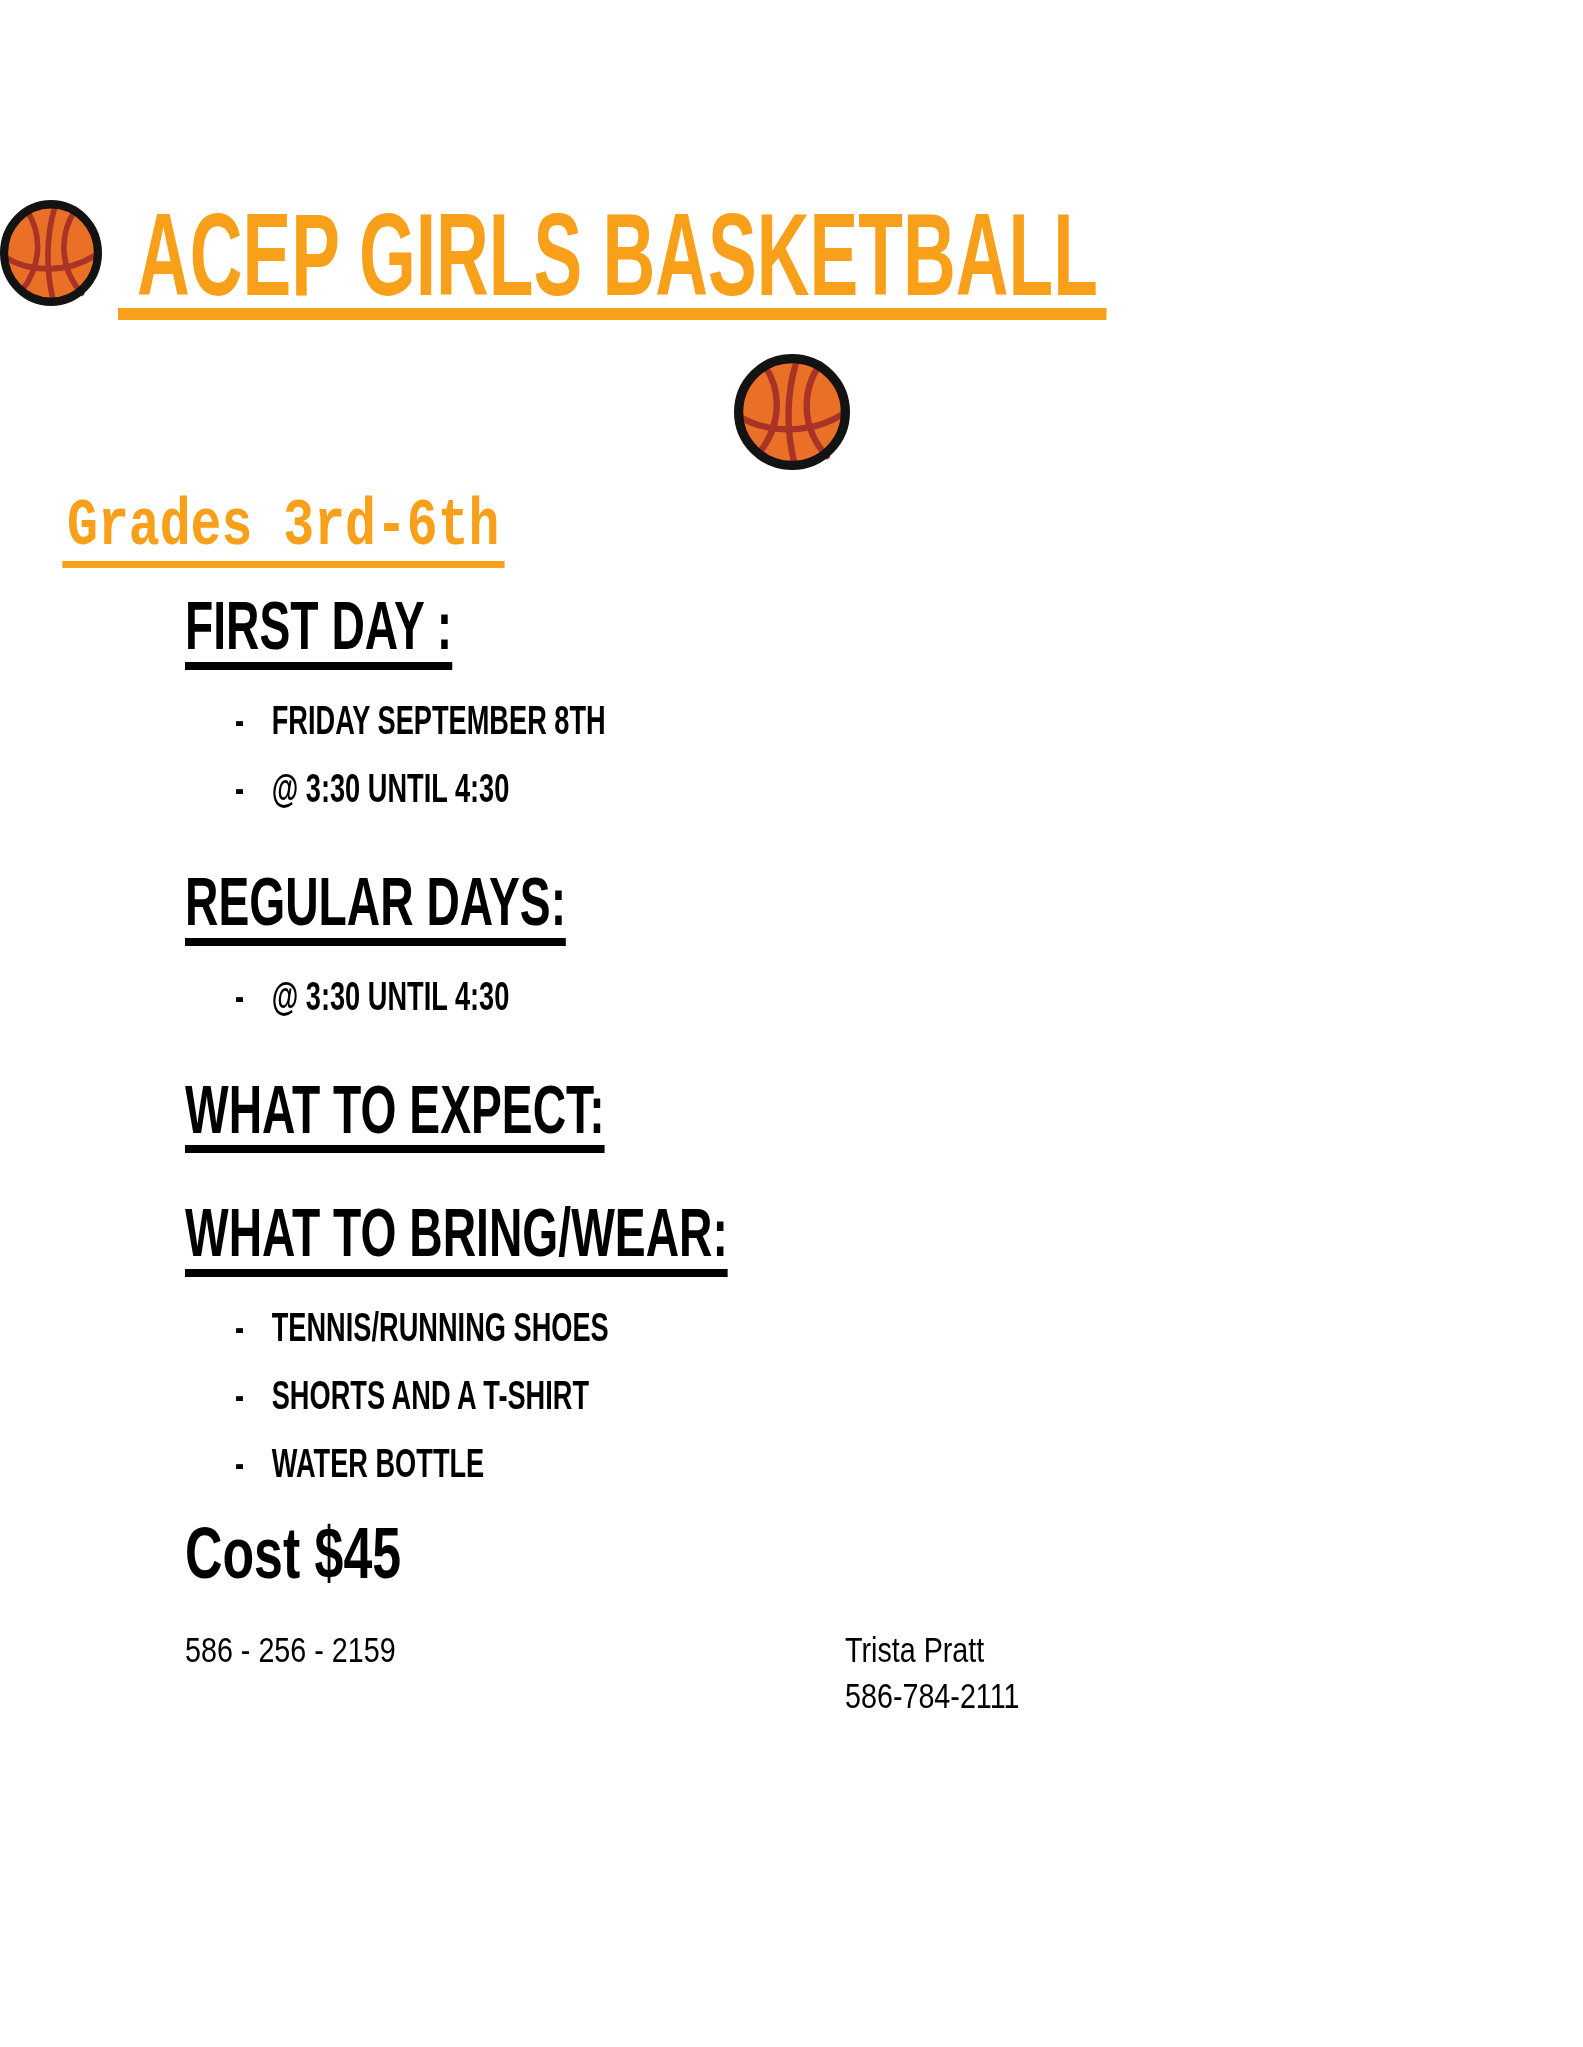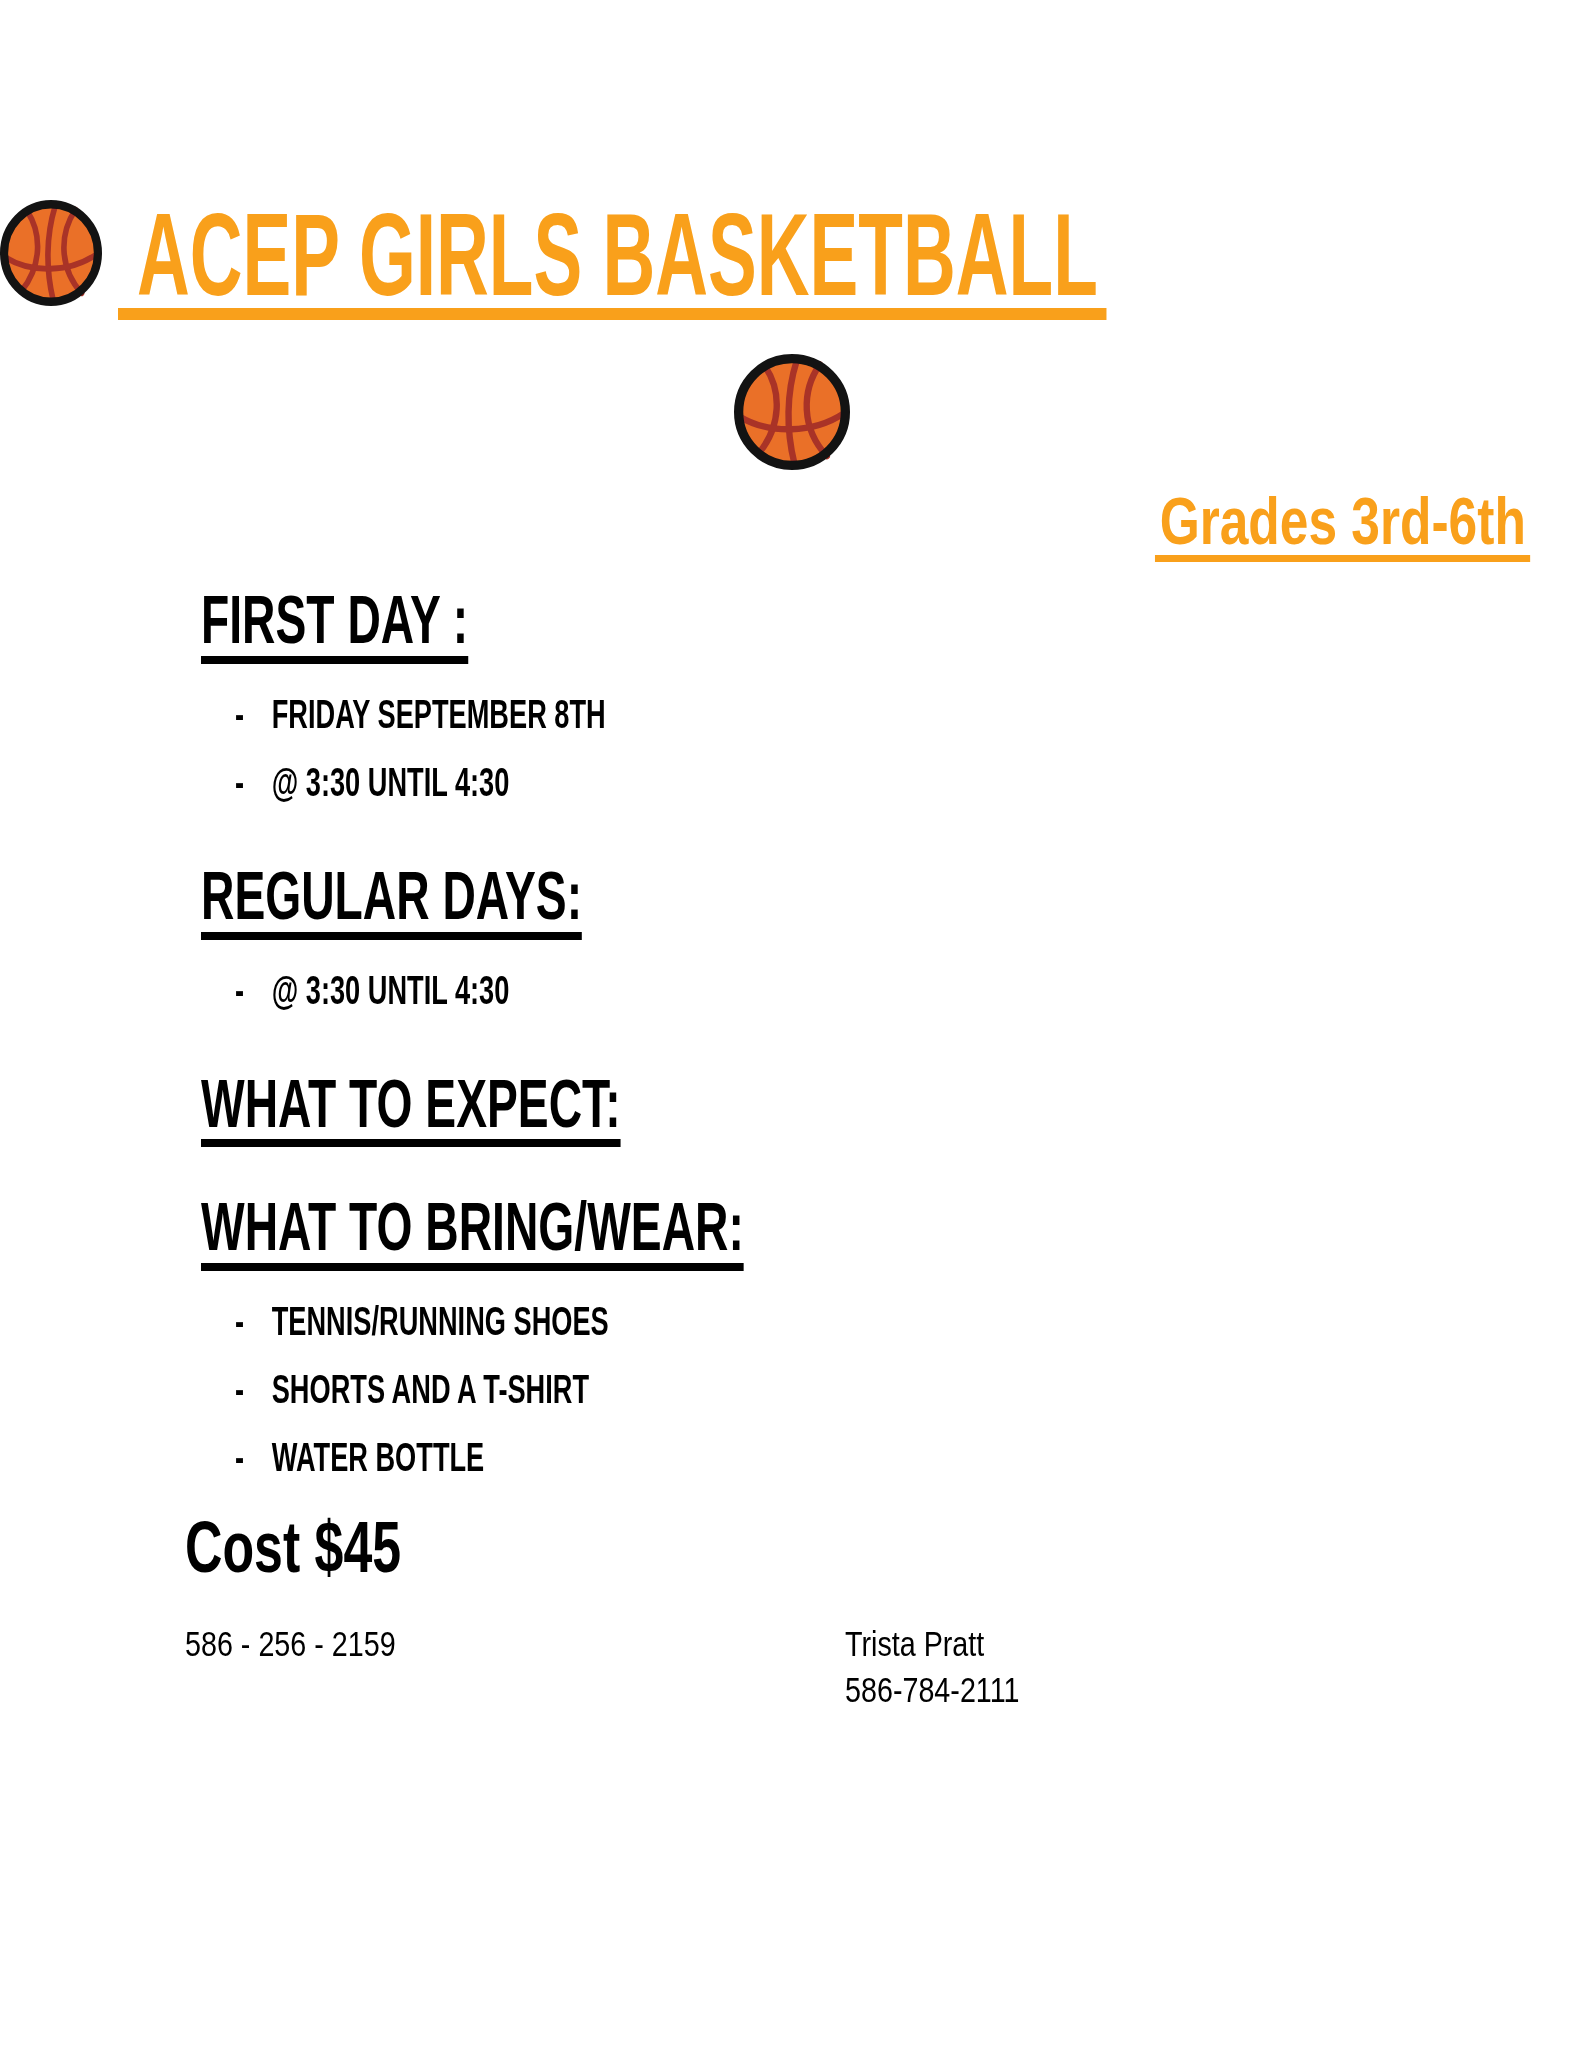--- a/index.html
+++ b/index.html
@@ -25,29 +25,29 @@
     color:var(--orange); border-bottom:12px solid var(--orange);
     margin-left:16px; margin-top:6px;
     padding:0 14px 2px 30px;
     transform:scaleX(0.63); transform-origin:0 100%;
     display:inline-block; white-space:nowrap;
   }
 
   
   .ball-center-wrap { text-align:center; margin-top:34px; line-height:0; }
   .ball-center { width:116px; height:116px; display:inline-block; }
-  .grades-wrap { text-align:right; margin-top:20px; line-height:1; }
+  .grades-wrap { text-align:left; margin-top:26px; line-height:1;font-family:Liberation Mono, monospace; }
   .grades {
     font-size:66px; font-weight:bold; color:var(--orange);
     border-bottom:7px solid var(--orange); padding:0 6px 3px 6px; line-height:0.95;
   }
 
   
   .content { padding-left:185px; padding-right:120px; }
-  h2.section-h { margin:16px; margin-top:26px; font-size:68px; line-height:0.92; font-weight:bold; }
+  h2.section-h { margin:0; margin-top:26px; font-size:68px; line-height:0.92; font-weight:bold; }
   .section + .section h2.section-h, .section.gap h2.section-h { margin-top:48px; }
   .h-underline { border-bottom:8px solid #000; padding-bottom:5px; }
   ul.blist { list-style:none; margin:16px 0 0 0; padding:0 0 0 50px; }
   ul.blist li { line-height:68px; font-size:40px; font-weight:bold; }
   .dash { display:inline-block; width:54px; }
   .bline { display:inline-block; transform:scaleX(0.68); transform-origin:0 50%; white-space:nowrap; }
   .bline.mixed { transform:scaleX(0.70); }
 
   
   .cost { margin-top:20px; font-size:72px; font-weight:bold; line-height:1; }

